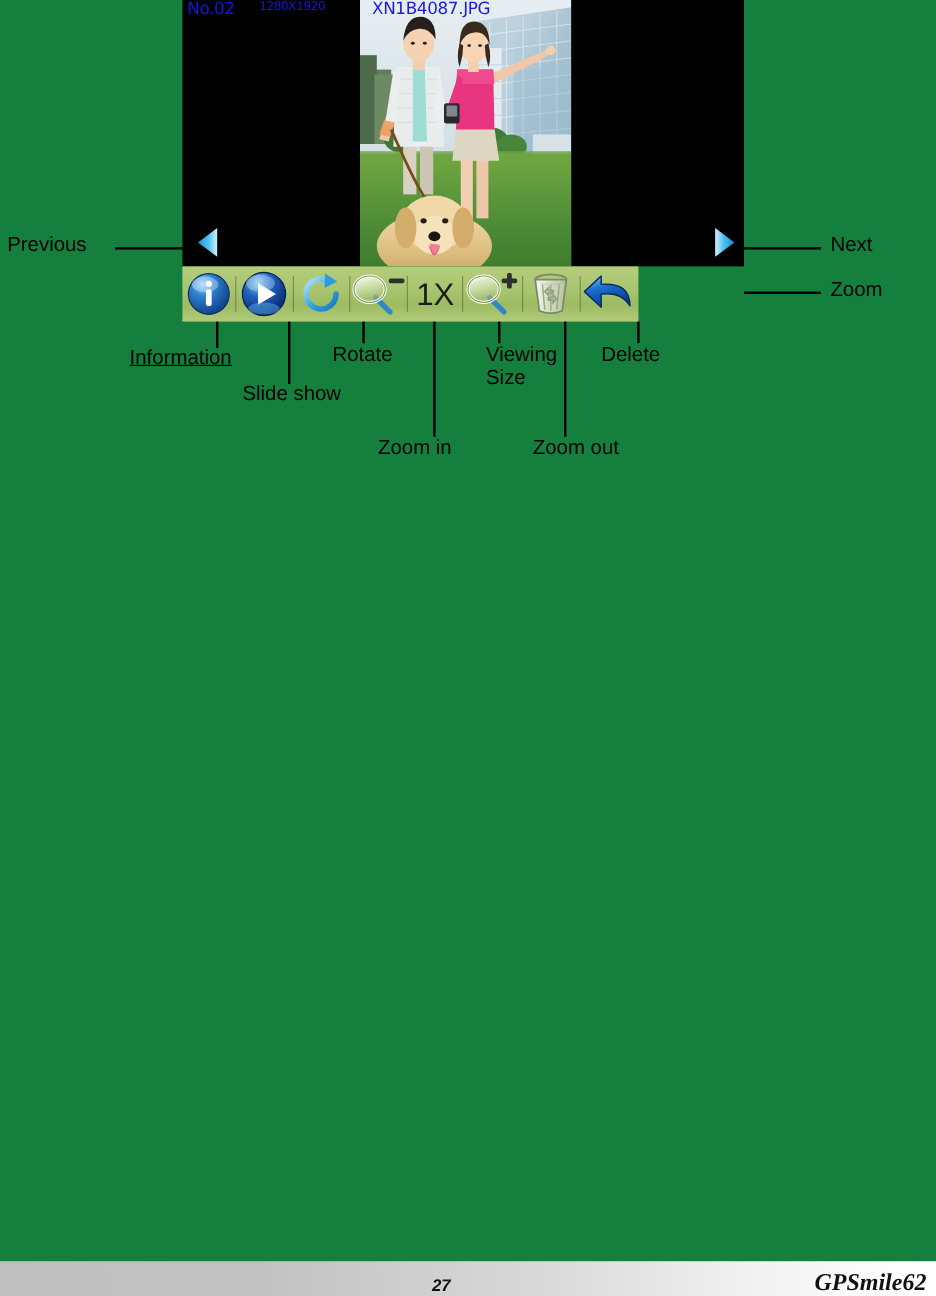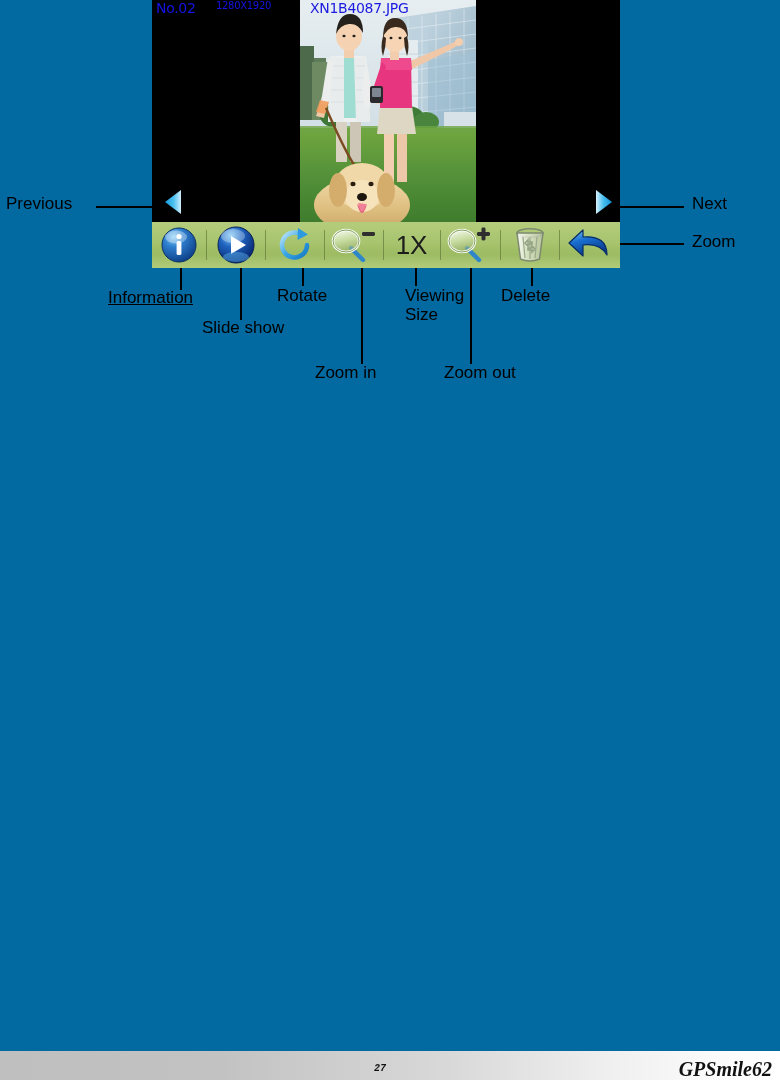--- a/index.html
+++ b/index.html
@@ -6,21 +6,21 @@
   html, body {
     margin: 0; padding: 0;
     width: 780px; height: 1080px;
     background: #ffffff;
     font-family: "Liberation Sans", sans-serif;
     overflow: hidden;
   }
   #page {
     position: relative;
     width: 780px; height: 1080px;
-    background: #0369a1;
+    background: #15803d;
   }
 
   
   .device-screen {
     position: absolute;
     left: 152px; top: 0px;
     width: 468px; height: 222px;
     background: #000000;
     overflow: hidden;
   }
@@ -73,21 +73,21 @@
     cursor: pointer;
   }
   .nav-prev { left: 10px; top: 188px; }
   .nav-next { left: 440px; top: 188px; }
   .nav-arrow svg { display:block; width: 22px; height: 28px; }
 
   
   .toolbar {
     position: absolute;
     left: 152px; top: 222px;
-    width: 468px; height: 46px;
+    width: 380px; height: 46px;
     background: linear-gradient(to bottom, #b4cd7c 0%, #a8c46e 45%, #9cbb62 70%, #b2cb7a 100%);
     display: flex;
     align-items: center;
   }
   .tb-btn {
     position: relative;
     height: 46px;
     display: flex; align-items: center; justify-content: center;
     cursor: pointer;
   }
@@ -130,25 +130,25 @@
   .footer-bar {
     position: absolute;
     left: 0; top: 1051px;
     width: 780px; height: 29px;
     background: linear-gradient(to right, #bfbfbf 0%, #c2c2c2 28%, #d9d9d9 58%, #efefef 78%, #fbfbfb 92%, #ffffff 100%);
   }
   .footer-page {
     position: absolute;
     left: 360px; top: 1063px;
     width: 40px;
-    text-align: center;
-    font-family: Liberation Mono, monospace;
+    text-align: left;
+    font-family: Liberation Sans, sans-serif;
     font-weight: bold;
     font-style: italic;
-    font-size: 10px;
+    font-size: 14px;
     color: #111;
   }
   .footer-brand {
     position: absolute;
     right: 8px; top: 1058px;
     font-family: "Liberation Serif", serif;
     font-weight: bold;
     font-style: italic;
     font-size: 20px;
     color: #111;

